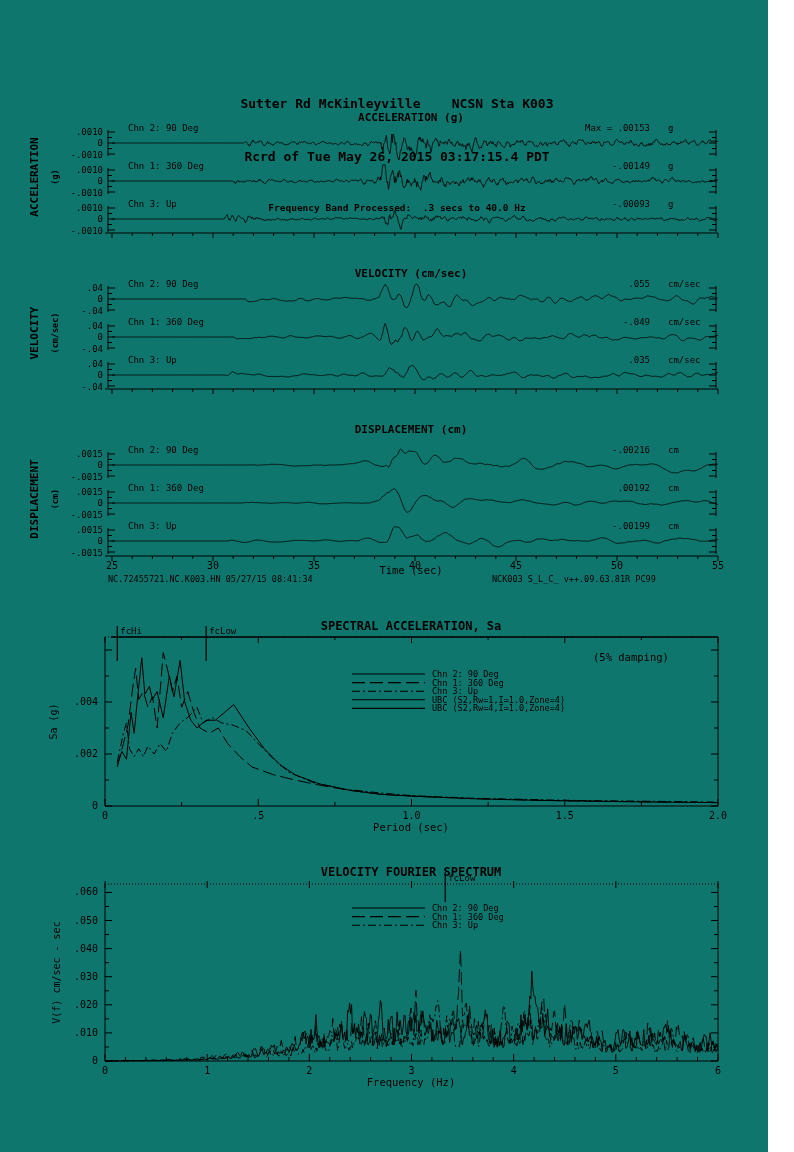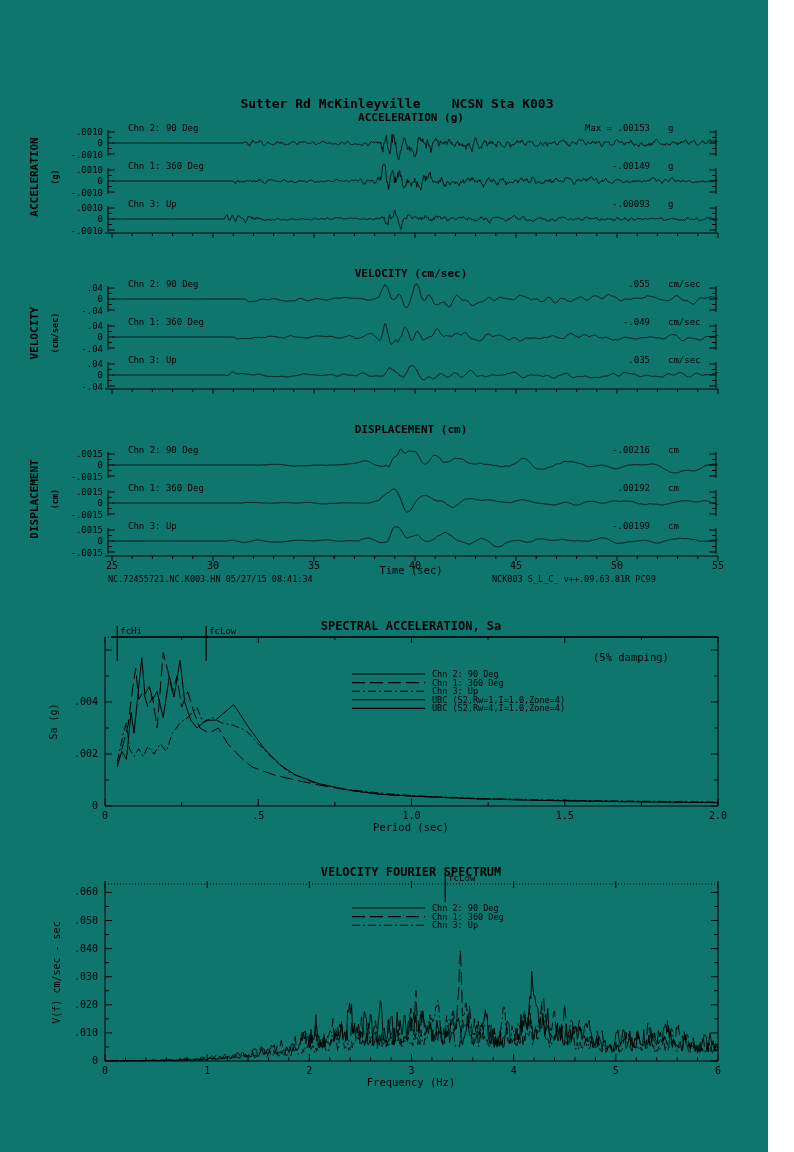--- a/index.html
+++ b/index.html
@@ -10,20 +10,22 @@
   .header .h2{font-size:9.5px;font-weight:700;line-height:11px;}
   svg{position:absolute;top:0;left:0;}
   svg text{font-family:"DejaVu Sans Mono",monospace;fill:#000;}
 </style>
 </head>
 <body>
 
 <div class="page">
   <div class="header">
     <div class="h1">Sutter Rd McKinleyville    NCSN Sta K003</div>
+    <div class="h1">Rcrd of Tue May 26, 2015 03:17:15.4 PDT</div>
+    <div class="h2">Frequency Band Processed:  .3 secs to 40.0 Hz</div>
   </div>
   <svg id="chart" width="794" height="1152" viewBox="0 0 794 1152">
       <g>
         <g>
           <text x="411" y="121" font-size="11" text-anchor="middle" font-weight="700">ACCELERATION (g)</text>
           <text x="38" y="177" font-size="11" text-anchor="middle" font-weight="700" transform="rotate(-90 38 177)">ACCELERATION</text>
           <text x="58" y="177" font-size="8.5" text-anchor="middle" font-weight="700" transform="rotate(-90 58 177)">(g)</text>
           <g>
             <line x1="108" y1="130" x2="108" y2="156" stroke="#000" stroke-width="1"></line>
             <line x1="108" y1="154" x2="115" y2="154" stroke="#000" stroke-width="1"></line>

